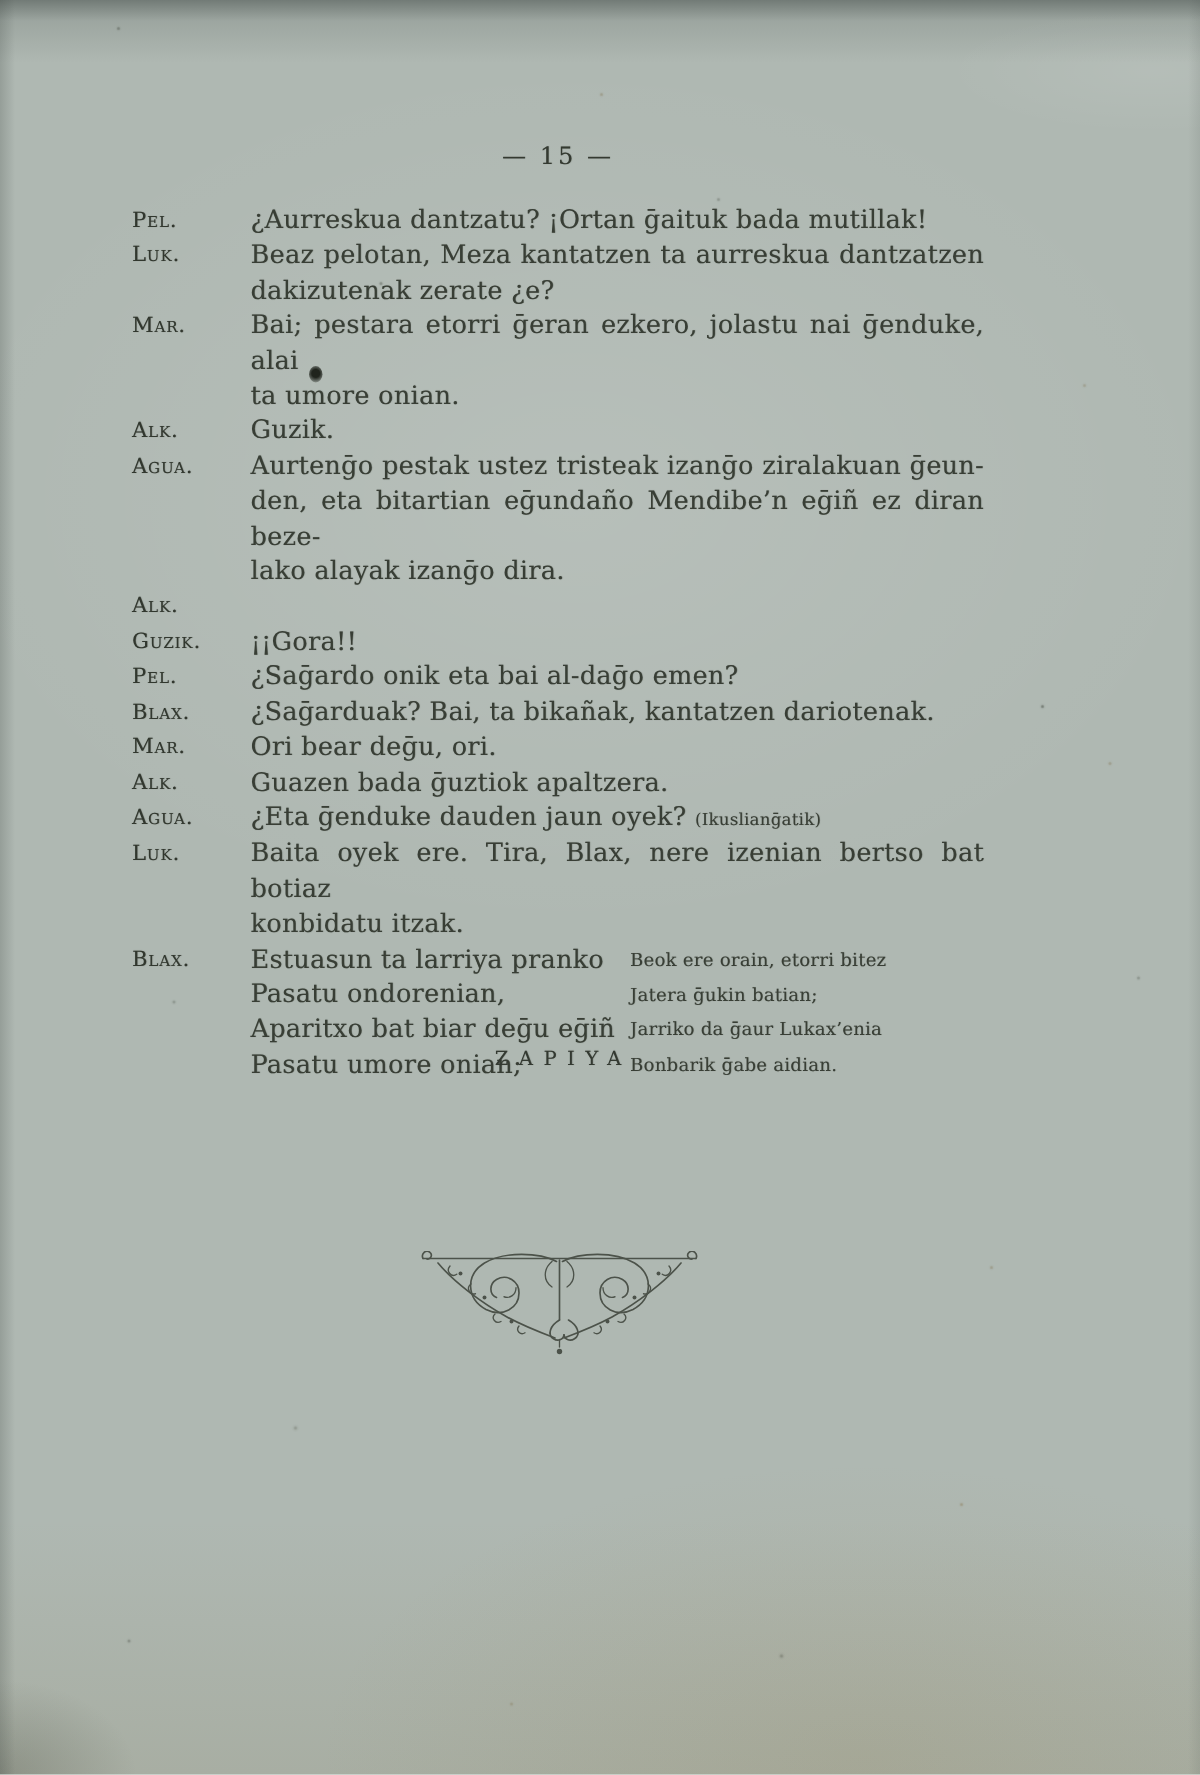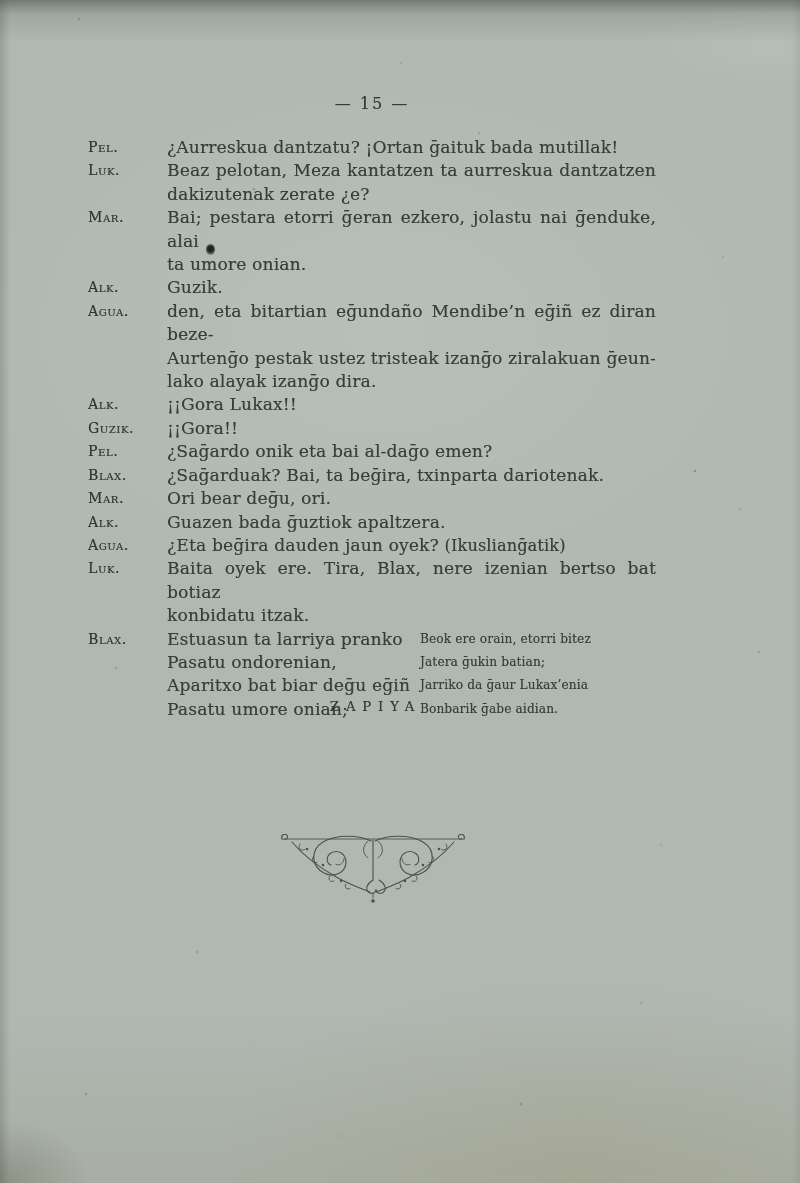--- a/index.html
+++ b/index.html
@@ -33,21 +33,21 @@
     font-variant:small-caps;letter-spacing:.6px;color:#31372e;
     text-shadow:.3px .3px .5px rgba(45,50,42,.5);
   }
   .txt{flex:1 1 auto;min-width:0;}
   .ln{
     line-height:23.4px;font-size:17px;letter-spacing:.2px;
     text-shadow:.3px .3px .5px rgba(45,50,42,.45);
     white-space:nowrap;
   }
   .ln.j{white-space:normal;text-align:justify;text-align-last:justify;}
-  .note{font-size:16px;letter-spacing:.2px;}
+  .note{font-size:11px;letter-spacing:.2px;}
   .vrow{display:flex;line-height:23.4px;}
   .vl{flex:0 0 253px;width:253px;font-size:17px;letter-spacing:.2px;white-space:nowrap;
       text-shadow:.3px .3px .5px rgba(45,50,42,.45);}
   .vr{flex:1 1 auto;font-size:12px;letter-spacing:.2px;white-space:nowrap;
       text-shadow:.3px .3px .5px rgba(45,50,42,.45);}
   .zapiya{
     position:absolute;left:88px;top:699px;width:568px;text-align:center;
     font-size:13px;letter-spacing:7px;text-indent:7px;color:#333931;
     text-shadow:.3px .3px .5px rgba(45,50,42,.5);
   }
@@ -111,72 +111,69 @@
     <div class="row">
       <div class="spk">Alk.</div>
       <div class="txt">
         <div class="ln">Guzik.</div>
       </div>
     </div>
 
     <div class="row">
       <div class="spk">Agua.</div>
       <div class="txt">
+        <div class="ln j">Aurtenḡo pestak ustez tristeak izanḡo ziralakuan ḡeun-</div>
         <div class="ln j">den, eta bitartian eḡundaño Mendibe’n eḡiñ ez diran beze-</div>
-        <div class="ln j">Aurtenḡo pestak ustez tristeak izanḡo ziralakuan ḡeun-</div>
         <div class="ln">lako alayak izanḡo dira.</div>
       </div>
     </div>
 
     <div class="row">
       <div class="spk">Alk.</div>
-      <div class="txt">
-        <div class="ln">¡¡Gora Lukax!!</div>
-      </div>
     </div>
 
     <div class="row">
       <div class="spk">Guzik.</div>
       <div class="txt">
         <div class="ln">¡¡Gora!!</div>
       </div>
     </div>
 
     <div class="row">
       <div class="spk">Pel.</div>
       <div class="txt">
         <div class="ln">¿Saḡardo onik eta bai al-daḡo emen?</div>
       </div>
     </div>
 
     <div class="row">
       <div class="spk">Blax.</div>
       <div class="txt">
-        <div class="ln">¿Saḡarduak? Bai, ta beḡira, txinparta dariotenak.</div>
+        <div class="ln">¿Saḡarduak? Bai, ta bikañak, kantatzen dariotenak.</div>
       </div>
     </div>
 
     <div class="row">
       <div class="spk">Mar.</div>
       <div class="txt">
         <div class="ln">Ori bear deḡu, ori.</div>
       </div>
     </div>
 
     <div class="row">
       <div class="spk">Alk.</div>
       <div class="txt">
         <div class="ln">Guazen bada ḡuztiok apaltzera.</div>
       </div>
     </div>
 
     <div class="row">
       <div class="spk">Agua.</div>
       <div class="txt">
-        <div class="ln"><span>¿Eta beḡira dauden jaun oyek?</span> <span class="note">(Ikuslianḡatik)</span></div>
+        <div class="ln"><span>¿Eta ḡenduke dauden jaun oyek?</span> <span class="note">(Ikuslianḡatik)</span></div>
       </div>
     </div>
 
     <div class="row">
       <div class="spk">Luk.</div>
       <div class="txt">
         <div class="ln j">Baita oyek ere. Tira, Blax, nere izenian bertso bat botiaz</div>
         <div class="ln">konbidatu itzak.</div>
       </div>
     </div>

